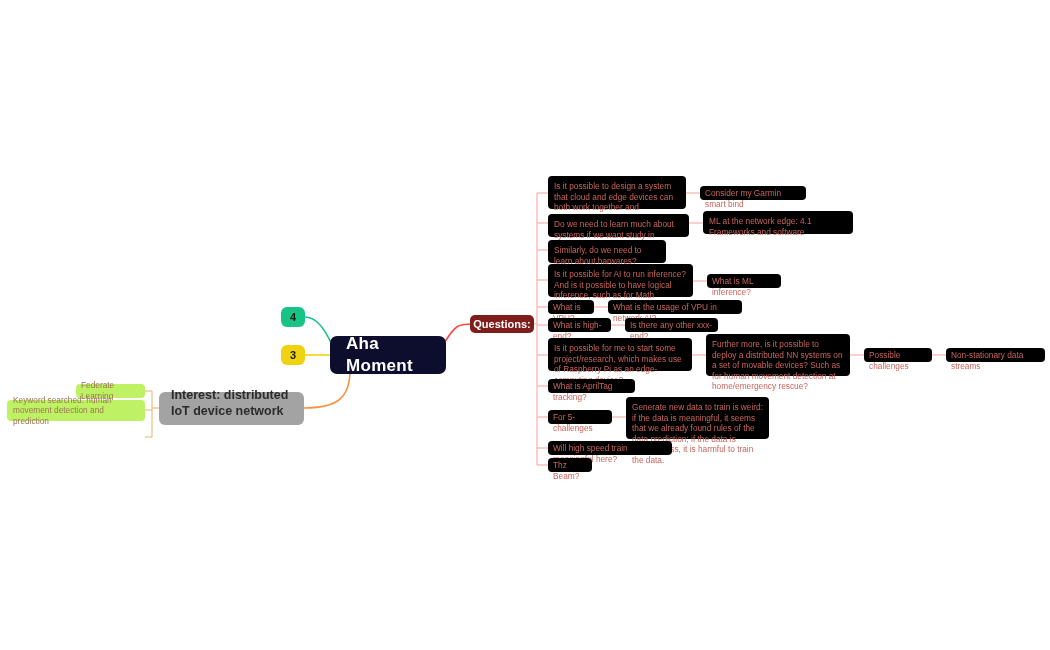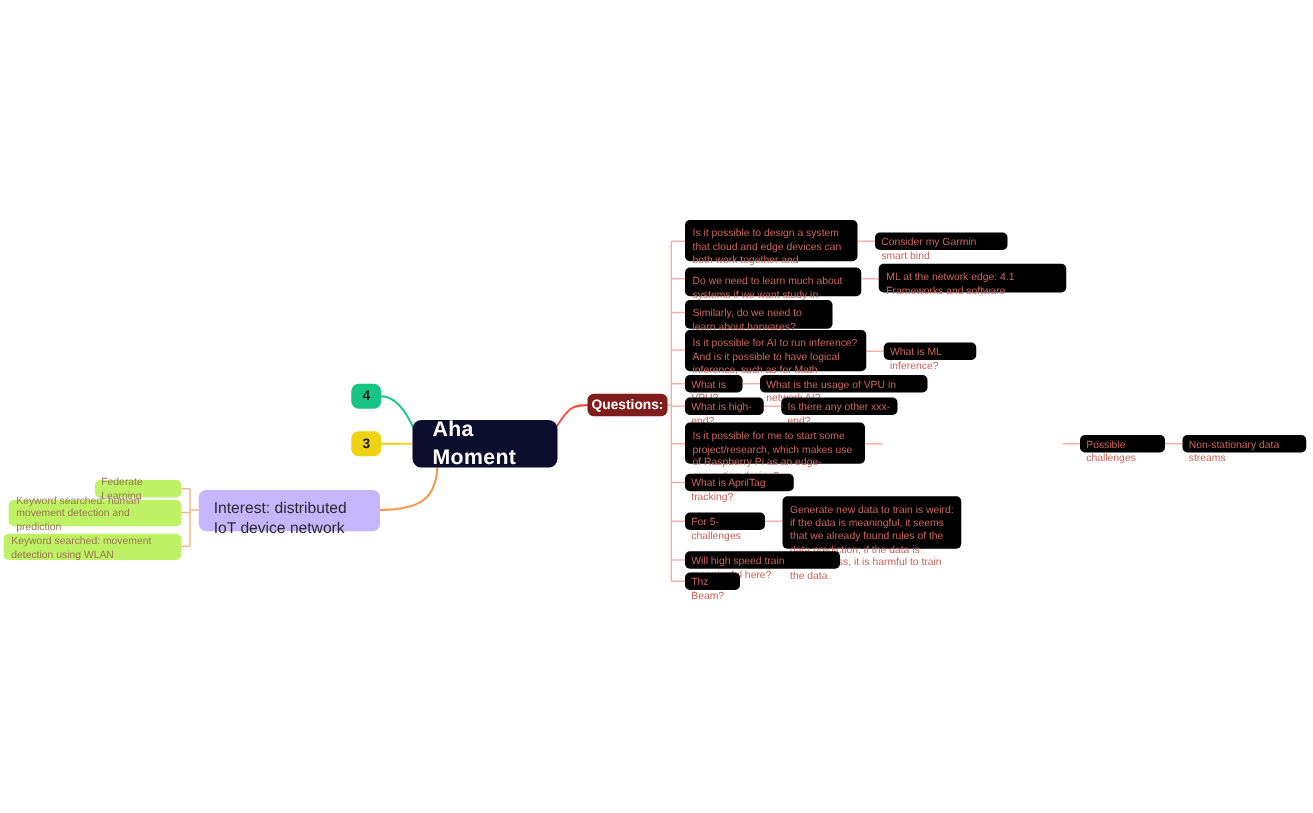--- a/index.html
+++ b/index.html
@@ -67,27 +67,27 @@
     background: #7f1d1d;
     color: #ffffff;
     font-size: 11px;
     font-weight: 600;
     border-radius: 5px;
     padding: 0 10px;
     justify-content: center;
     z-index: 4;
   }
   .chip-orange {
-    background: #c4b5fd;
+    background: #a3a3a3;
     color: #2b2b2b;
     font-size: 12.5px;
-    font-weight: 400;
+    font-weight: 700;
     border-radius: 6px;
     padding: 6px 12px;
-    align-items: flex-start;
+    align-items: flex-end;
     z-index: 4;
   }
 
   
   .leaf-red {
     background: #000000;
     color: #c8655c;
     font-size: 8.3px;
     border-radius: 4px;
     padding: 5px 6px;
@@ -173,23 +173,20 @@
   </div>
 
   <div class="node leaf-orange" style="left:76px; top:384px; width:69px; height:14px; padding:2px 5px;">
     <span class="leaf-inner">Federate Learning</span>
   </div>
 
   <div class="node leaf-orange" style="left:7px; top:400px; width:138px; height:21px;">
     <span class="leaf-inner">Keyword searched: human movement detection and prediction</span>
   </div>
 
-  <div class="node leaf-orange" style="left:3px; top:427px; width:142px; height:21px;">
-    <span class="leaf-inner">Keyword searched: movement detection using WLAN</span>
-  </div>
 
   <div class="node leaf-red" style="left:548px; top:176px; width:138px; height:33px;">
     <span class="leaf-inner">Is it possible to design a system that cloud and edge devices can both work together and separately?</span>
   </div>
   <div class="node leaf-red" style="left:700px; top:186px; width:106px; height:14px; padding:2px 5px;">
     <span class="leaf-inner">Consider my Garmin smart bind</span>
   </div>
 
   <div class="node leaf-red" style="left:548px; top:214px; width:141px; height:23px;">
     <span class="leaf-inner">Do we need to learn much about systems if we want study in distributed NN?</span>
@@ -219,20 +216,23 @@
   <div class="node leaf-red" style="left:548px; top:318px; width:63px; height:14px; padding:2px 5px;">
     <span class="leaf-inner">What is high-end?</span>
   </div>
   <div class="node leaf-red" style="left:625px; top:318px; width:93px; height:14px; padding:2px 5px;">
     <span class="leaf-inner">Is there any other xxx-end?</span>
   </div>
 
   <div class="node leaf-red" style="left:548px; top:338px; width:144px; height:33px;">
     <span class="leaf-inner">Is it possible for me to start some project/research, which makes use of Raspberry Pi as an edge-computing device?</span>
   </div>
+  <div class="node leaf-red" style="left:706px; top:334px; width:144px; height:42px;">
+    <span class="leaf-inner">Further more, is it possible to deploy a distributed NN systems on a set of movable devices? Such as for human movement detection at home/emergency rescue?</span>
+  </div>
   <div class="node leaf-red" style="left:864px; top:348px; width:68px; height:14px; padding:2px 5px;">
     <span class="leaf-inner">Possible challenges</span>
   </div>
   <div class="node leaf-red" style="left:946px; top:348px; width:99px; height:14px; padding:2px 5px;">
     <span class="leaf-inner">Non-stationary data streams</span>
   </div>
 
   <div class="node leaf-red" style="left:548px; top:379px; width:87px; height:14px; padding:2px 5px;">
     <span class="leaf-inner">What is AprilTag tracking?</span>
   </div>

